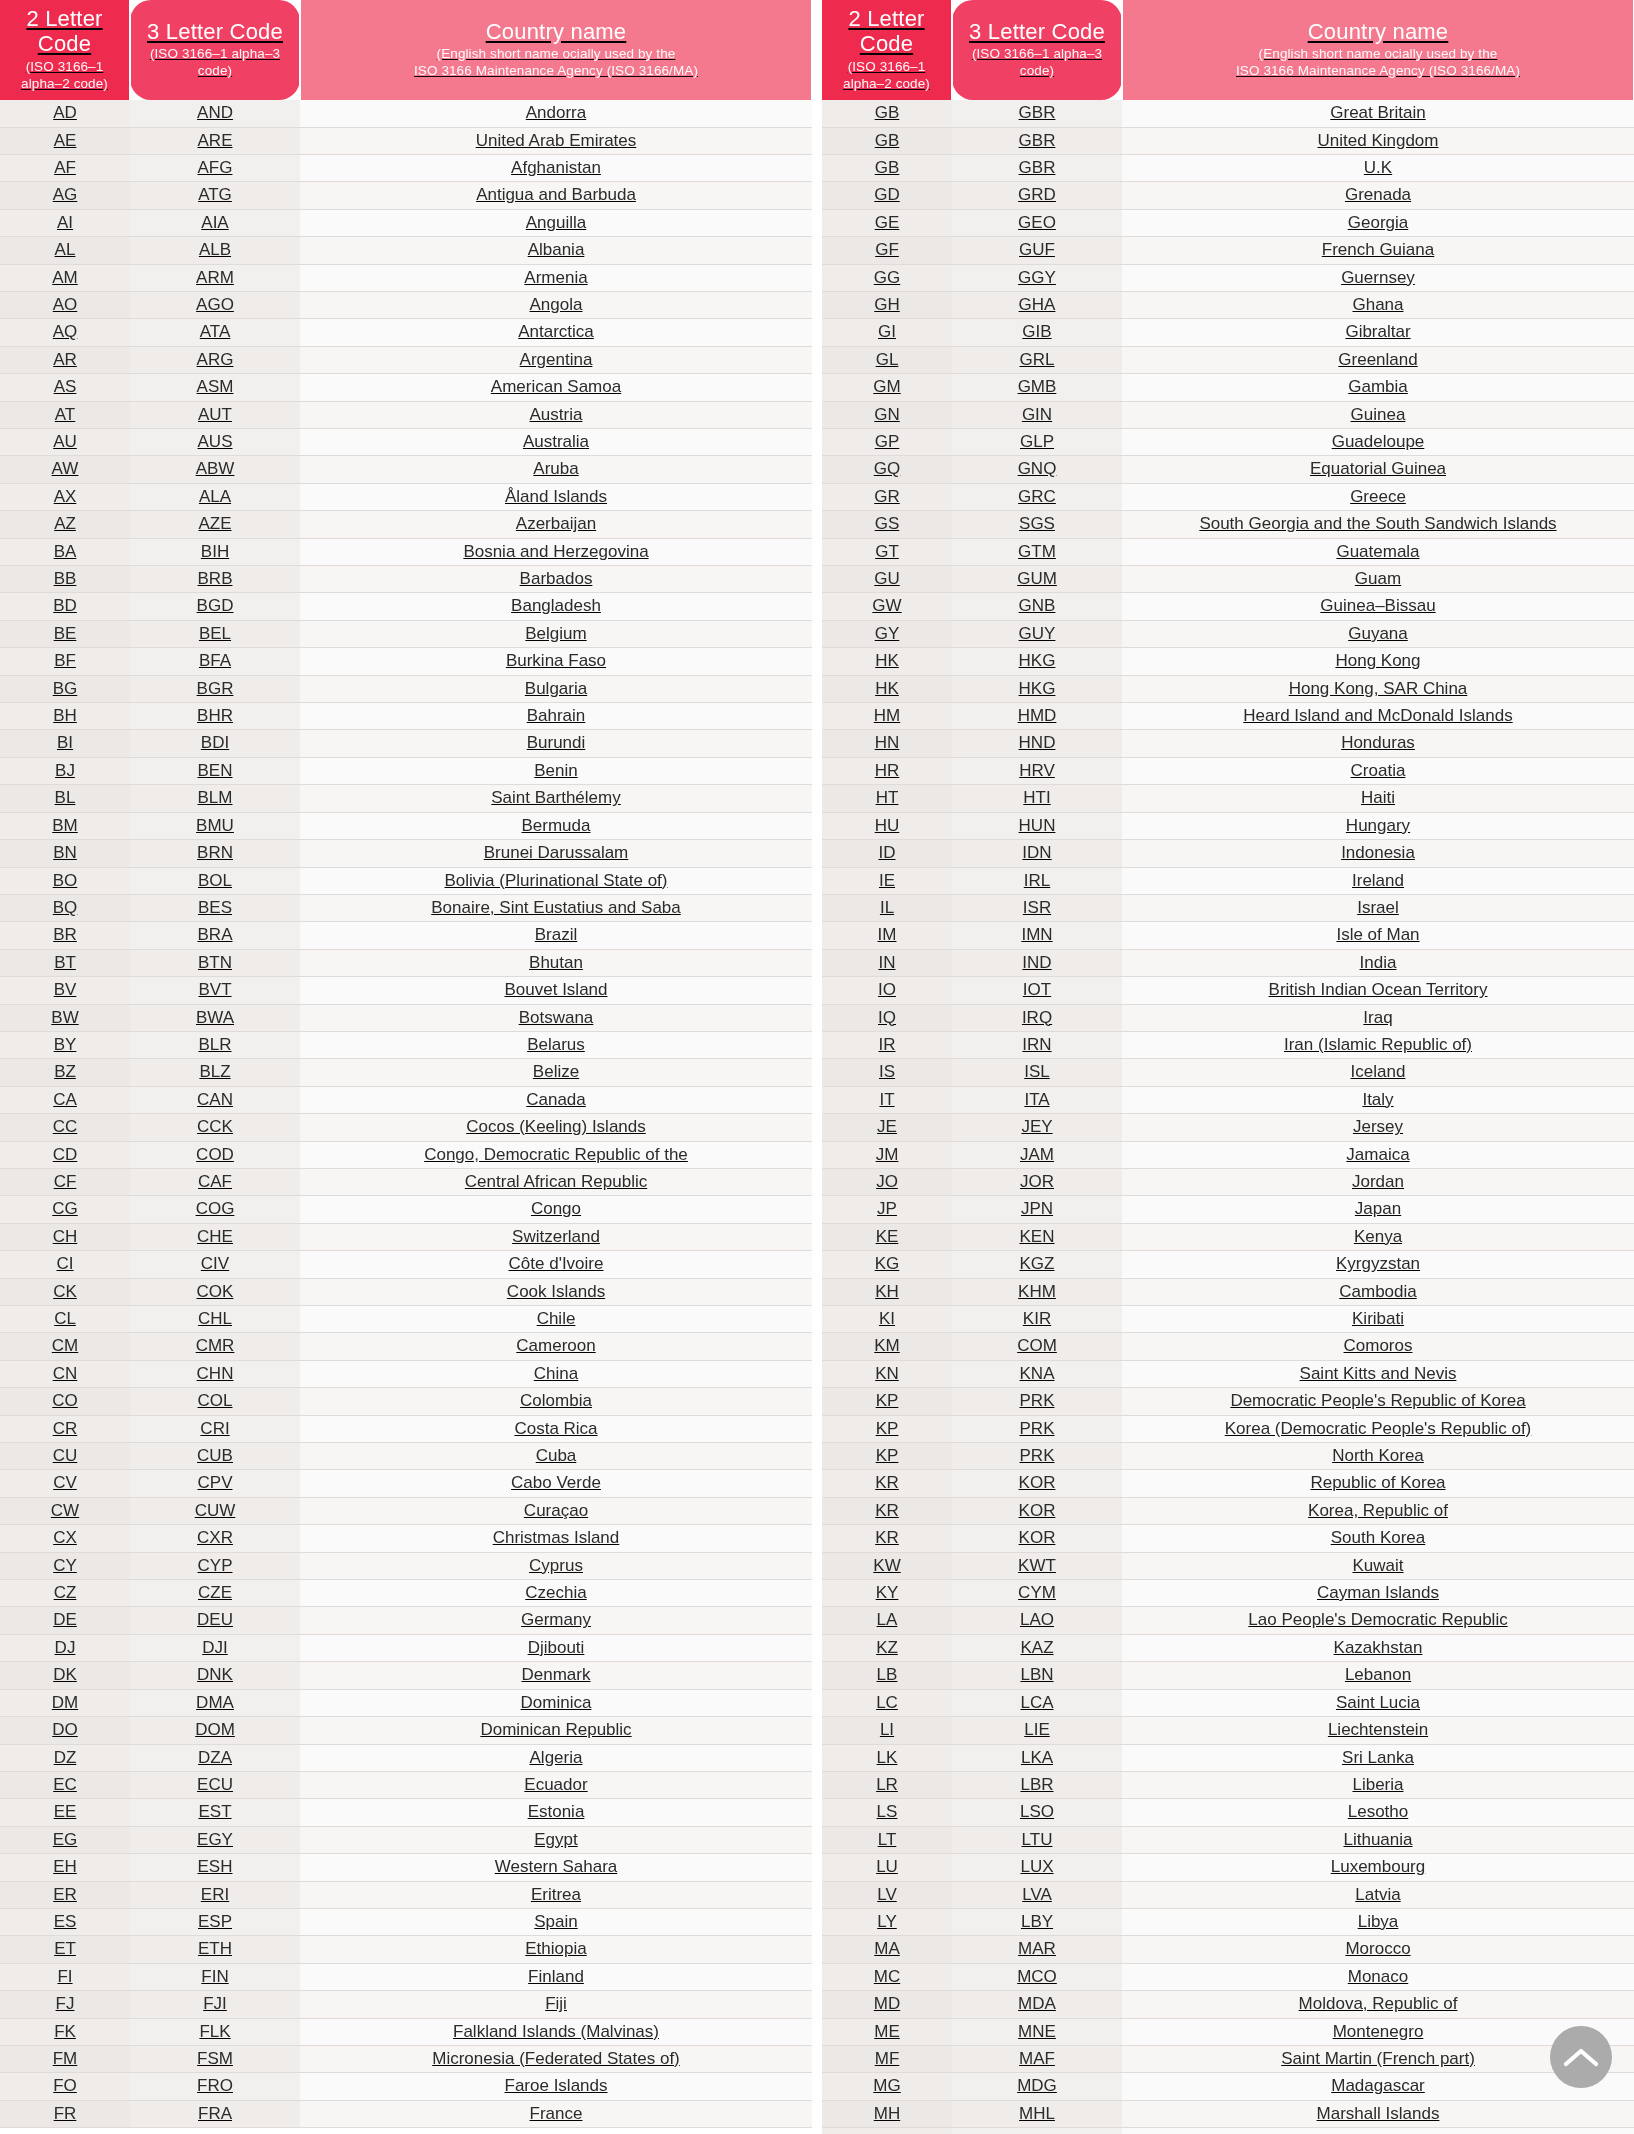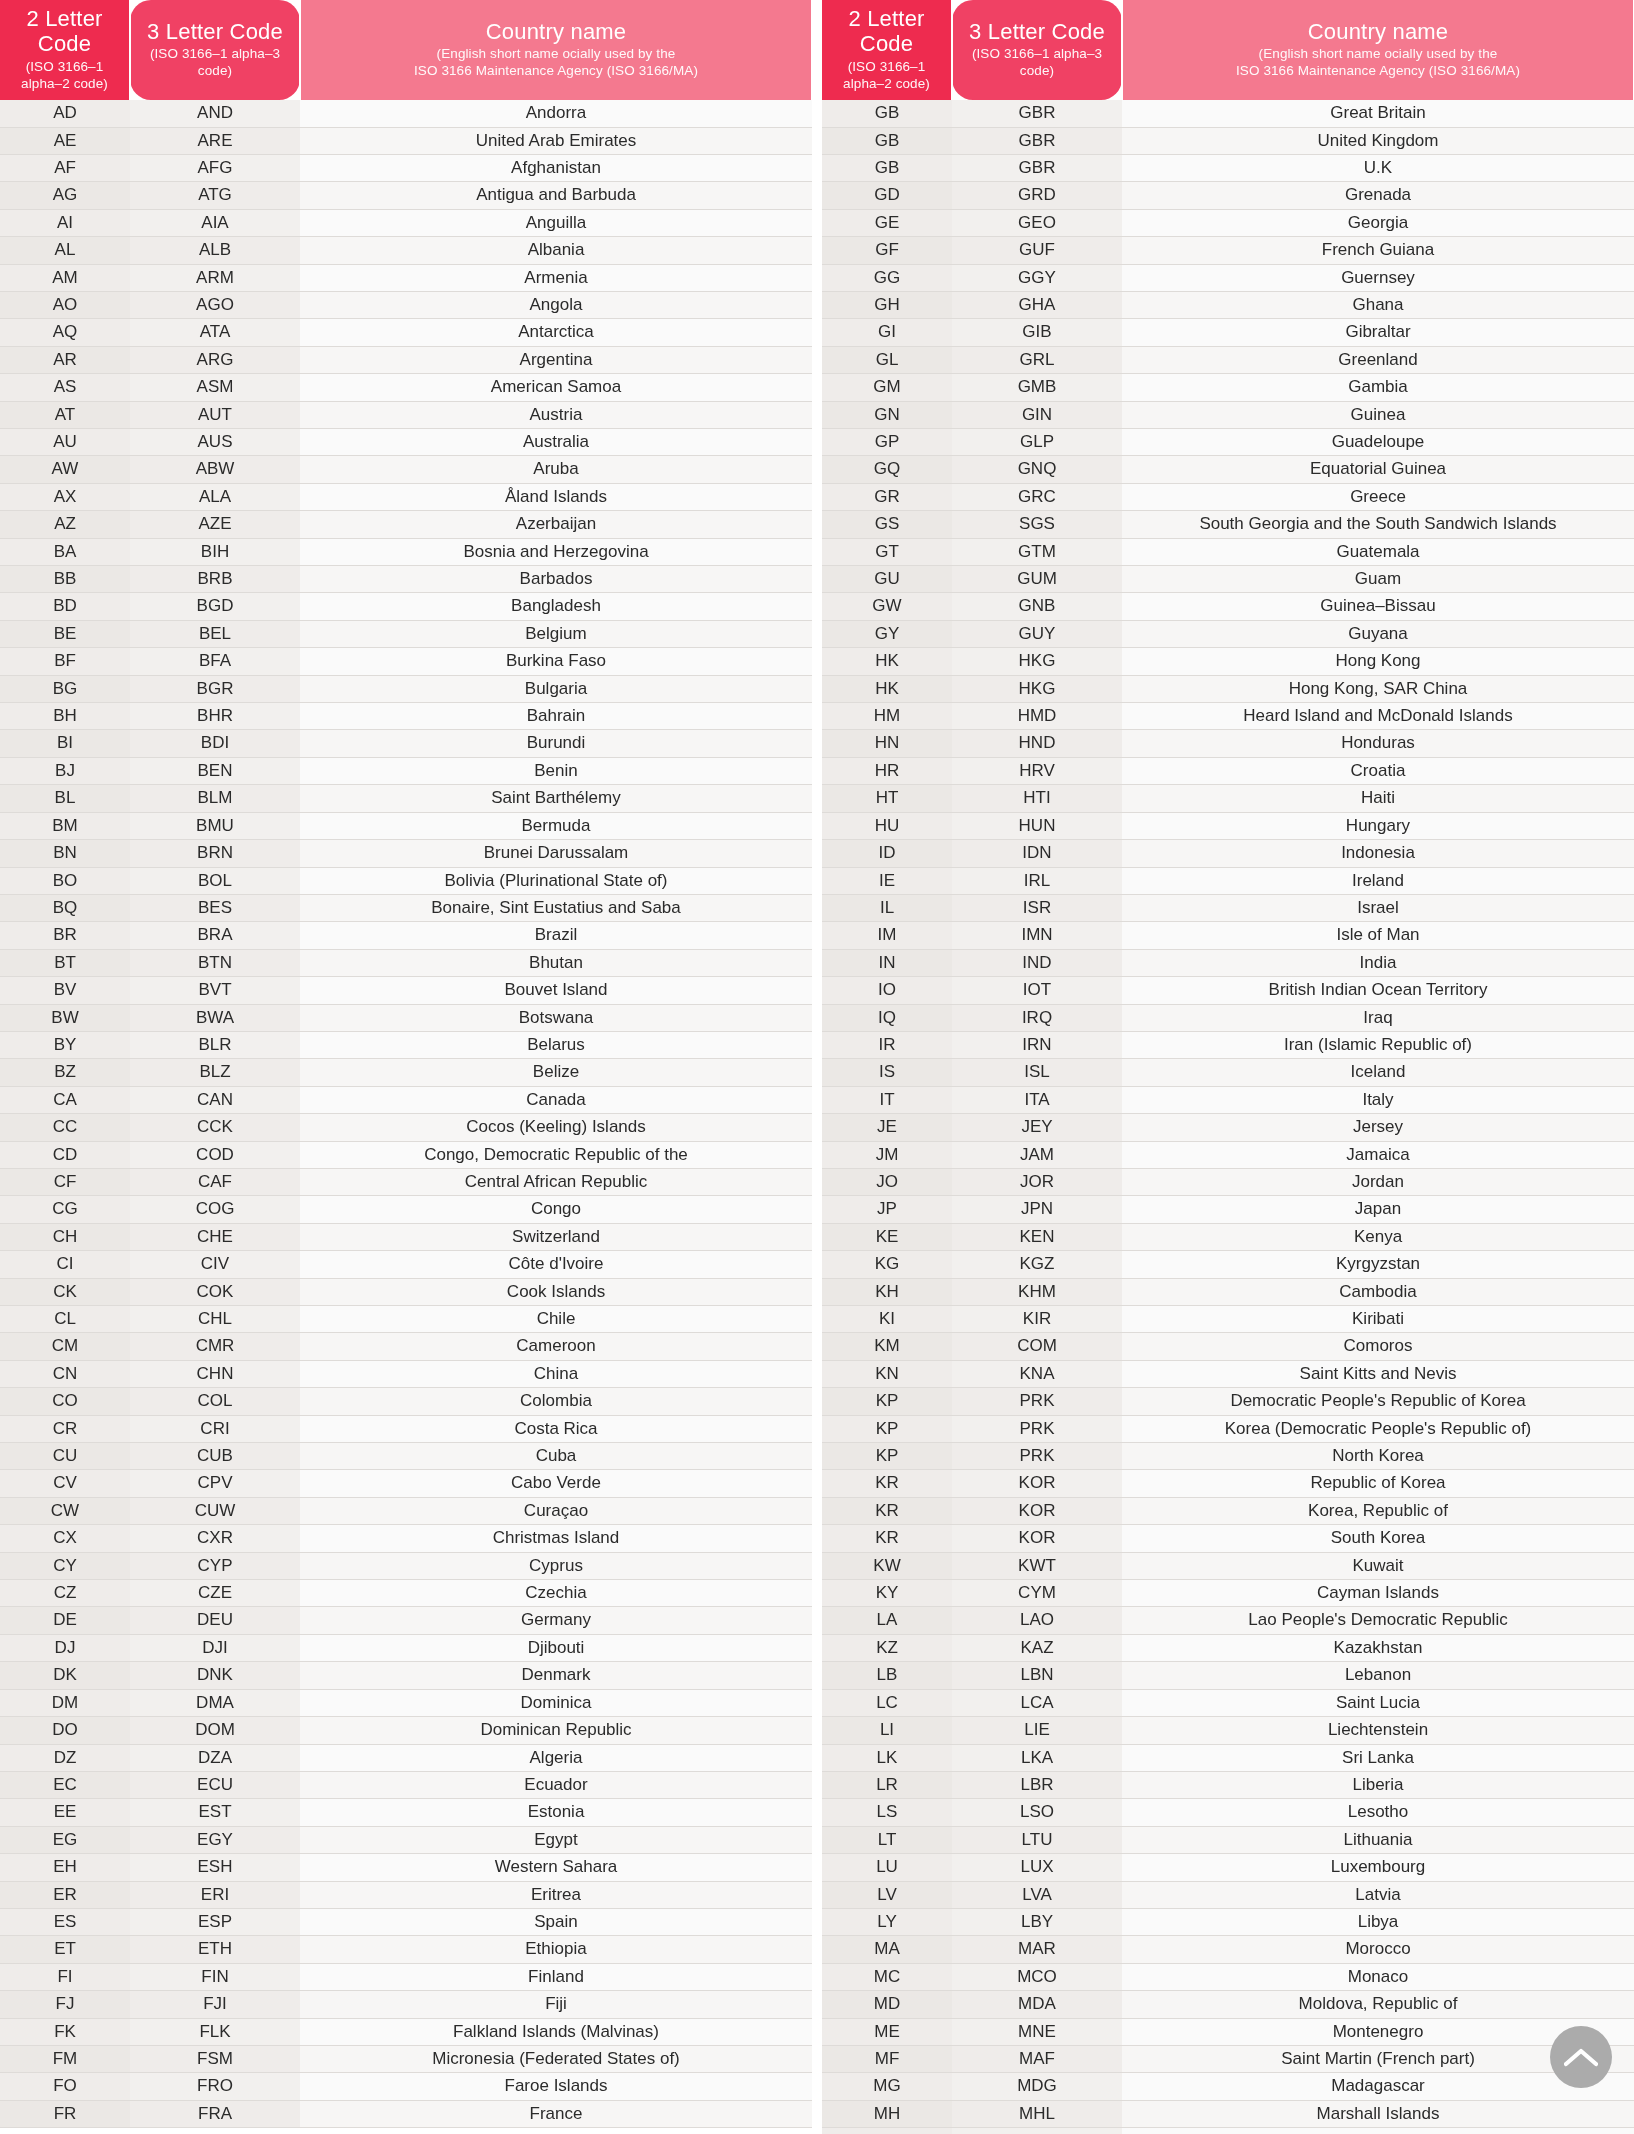--- a/index.html
+++ b/index.html
@@ -17,20 +17,21 @@
   }
 
   .page {
     width: 1634px;
     height: 2134px;
     position: relative;
     display: flex;
     flex-direction: row;
     align-items: flex-start;
     background: #ffffff;
+    text-decoration: underline;
   }
 
   .table-wrap {
     width: 812px;
     flex: 0 0 812px;
     position: relative;
   }
   .table-wrap.right {
     margin-left: 10px;
   }

